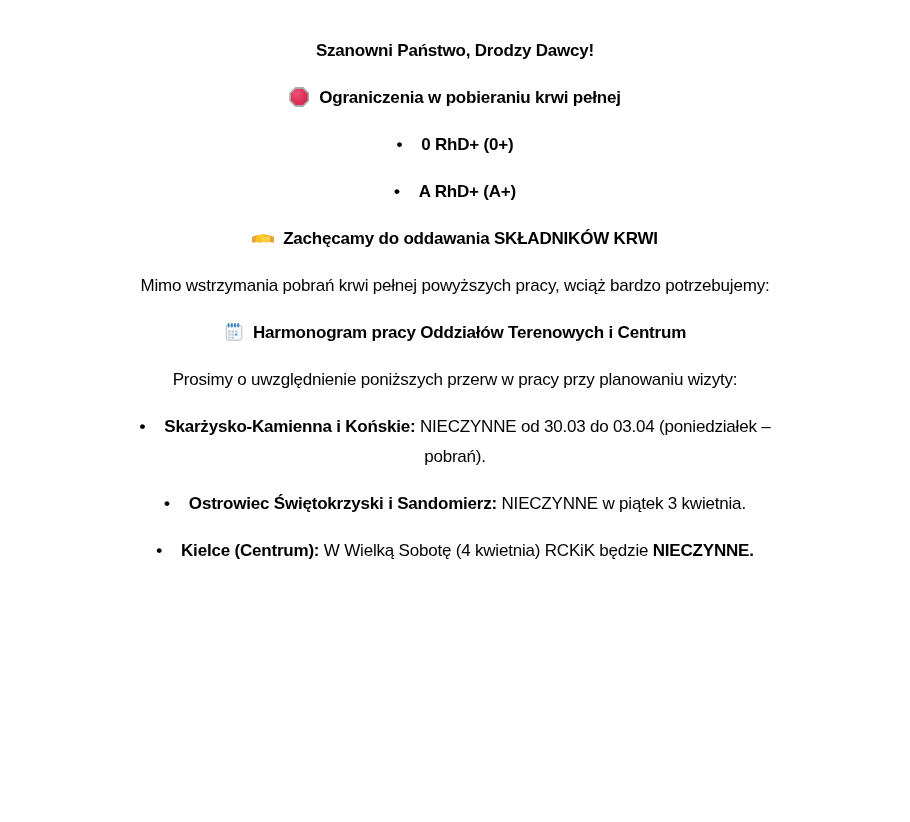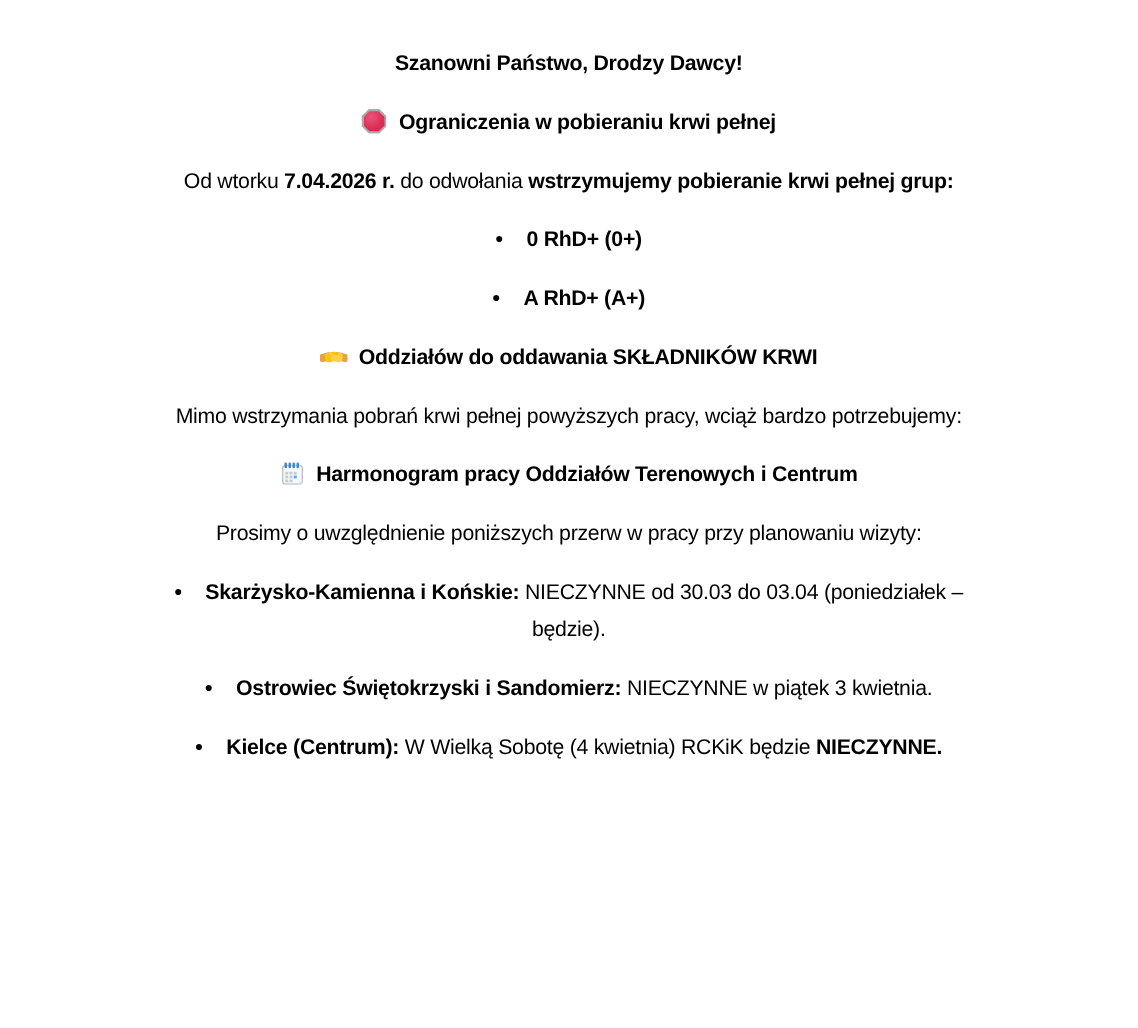--- a/index.html
+++ b/index.html
@@ -55,41 +55,38 @@
 
 <div class="page">
 
   <p class="para heading">Szanowni Państwo, Drodzy Dawcy!</p>
 
 
   <p class="para heading">
     <span class="icon-stop"></span><span>Ograniczenia w pobieraniu krwi pełnej</span>
   </p>
 
-  <p class="para">
-    <span>Od wtorku </span><span class="b">7.04.2026 r.</span><span> do odwołania </span><span class="b">wstrzymujemy pobieranie krwi pełnej grup:</span>
-  </p>
 
   <p class="para b">
     <span class="bullet">•</span><span>0 RhD+ (0+)</span>
   </p>
   <p class="para b">
     <span class="bullet">•</span><span>A RhD+ (A+)</span>
   </p>
 
   <p class="para heading">
     <svg class="icon-svg" width="22" height="20" viewBox="0 0 24 22">
       <rect x="-1" y="8.5" width="11" height="7" rx="2.6" fill="#e8a33d" transform="rotate(-16 4 12)"></rect>
       <rect x="14" y="8.5" width="11" height="7" rx="2.6" fill="#e8a33d" transform="rotate(16 20 12)"></rect>
       <rect x="4.2" y="7.6" width="10" height="8.4" rx="3.4" fill="#fcc21c" transform="rotate(-13 9 11.8)"></rect>
       <rect x="9.8" y="7.6" width="10" height="8.4" rx="3.4" fill="#fdd141" transform="rotate(13 15 11.8)"></rect>
       <circle cx="9.3" cy="8.6" r="1.4" fill="#fdd141"></circle>
       <circle cx="12" cy="8.2" r="1.4" fill="#fcc21c"></circle>
       <circle cx="14.7" cy="8.6" r="1.4" fill="#f6b40e"></circle>
-    </svg><span>Oddziałów do oddawania SKŁADNIKÓW KRWI</span>
+    </svg><span>Zachęcamy do oddawania SKŁADNIKÓW KRWI</span>
   </p>
 
   <p class="para">Mimo wstrzymania pobrań krwi pełnej powyższych pracy, wciąż bardzo potrzebujemy:</p>
 
 
   <p class="para heading">
     <svg class="icon-svg" width="20" height="20" viewBox="0 0 20 20">
       <rect x="2.2" y="3.6" width="15.6" height="14.6" rx="1.8" fill="#f7f9fb" stroke="#aeb6bd" stroke-width="0.9"></rect>
       <rect x="3.6" y="1" width="2" height="4.6" rx="1" fill="#3f88c5"></rect>
       <rect x="6.8" y="1" width="2" height="4.6" rx="1" fill="#3f88c5"></rect>
@@ -104,21 +101,21 @@
       <rect x="4.2" y="14.6" width="2.4" height="2.2" fill="#c3cbd2"></rect>
       <rect x="7.6" y="14.6" width="2.4" height="2.2" fill="#c3cbd2"></rect>
       <path d="M14.2 18.2 L18 14.4 L18 16.4 A1.8 1.8 0 0 1 16.2 18.2 Z" fill="#dde3e8"></path>
     </svg><span>Harmonogram pracy Oddziałów Terenowych i Centrum</span>
   </p>
 
   <p class="para">Prosimy o uwzględnienie poniższych przerw w pracy przy planowaniu wizyty:</p>
 
   <p class="para">
     <span class="bullet">•</span><span class="b">Skarżysko-Kamienna i Końskie:</span><span> NIECZYNNE od 30.03 do 03.04 (poniedziałek –</span><br>
-    <span>będzie).</span>
+    <span>pobrań).</span>
   </p>
 
   <p class="para">
     <span class="bullet">•</span><span class="b">Ostrowiec Świętokrzyski i Sandomierz:</span><span> NIECZYNNE w piątek 3 kwietnia.</span>
   </p>
 
   <p class="para">
     <span class="bullet">•</span><span class="b">Kielce (Centrum):</span><span> W Wielką Sobotę (4 kwietnia) RCKiK będzie </span><span class="b">NIECZYNNE.</span>
   </p>
 

